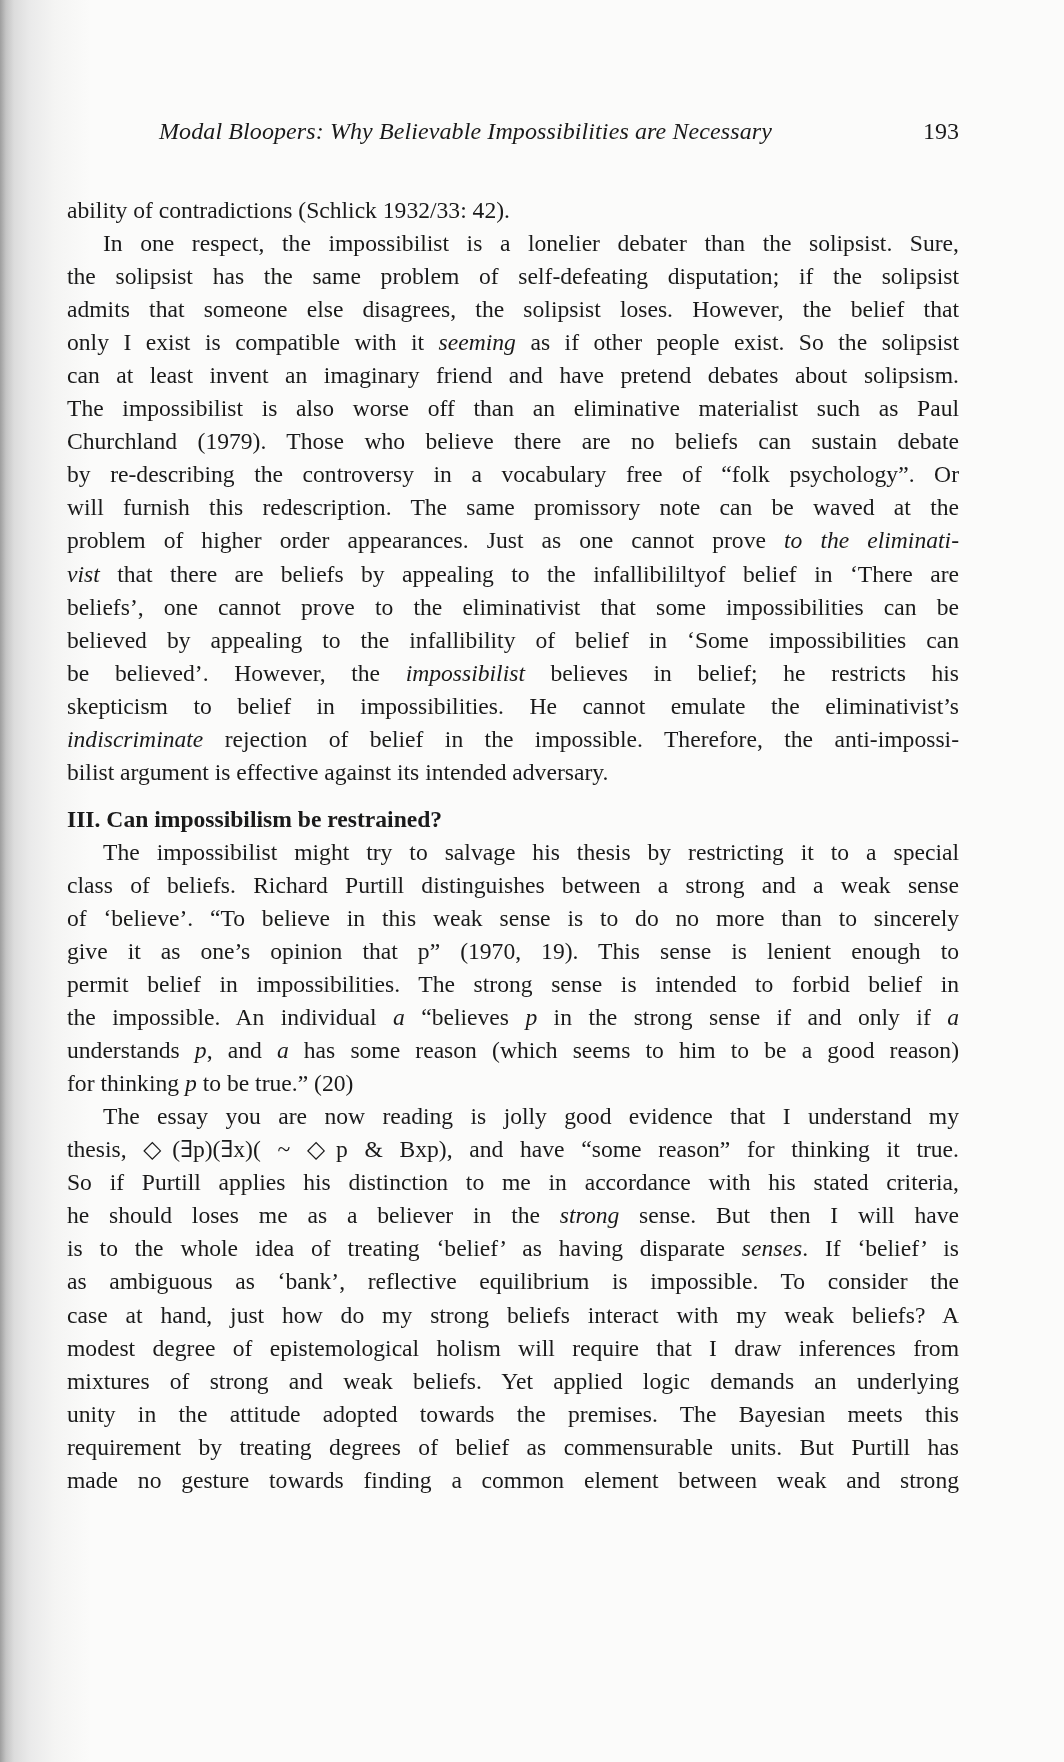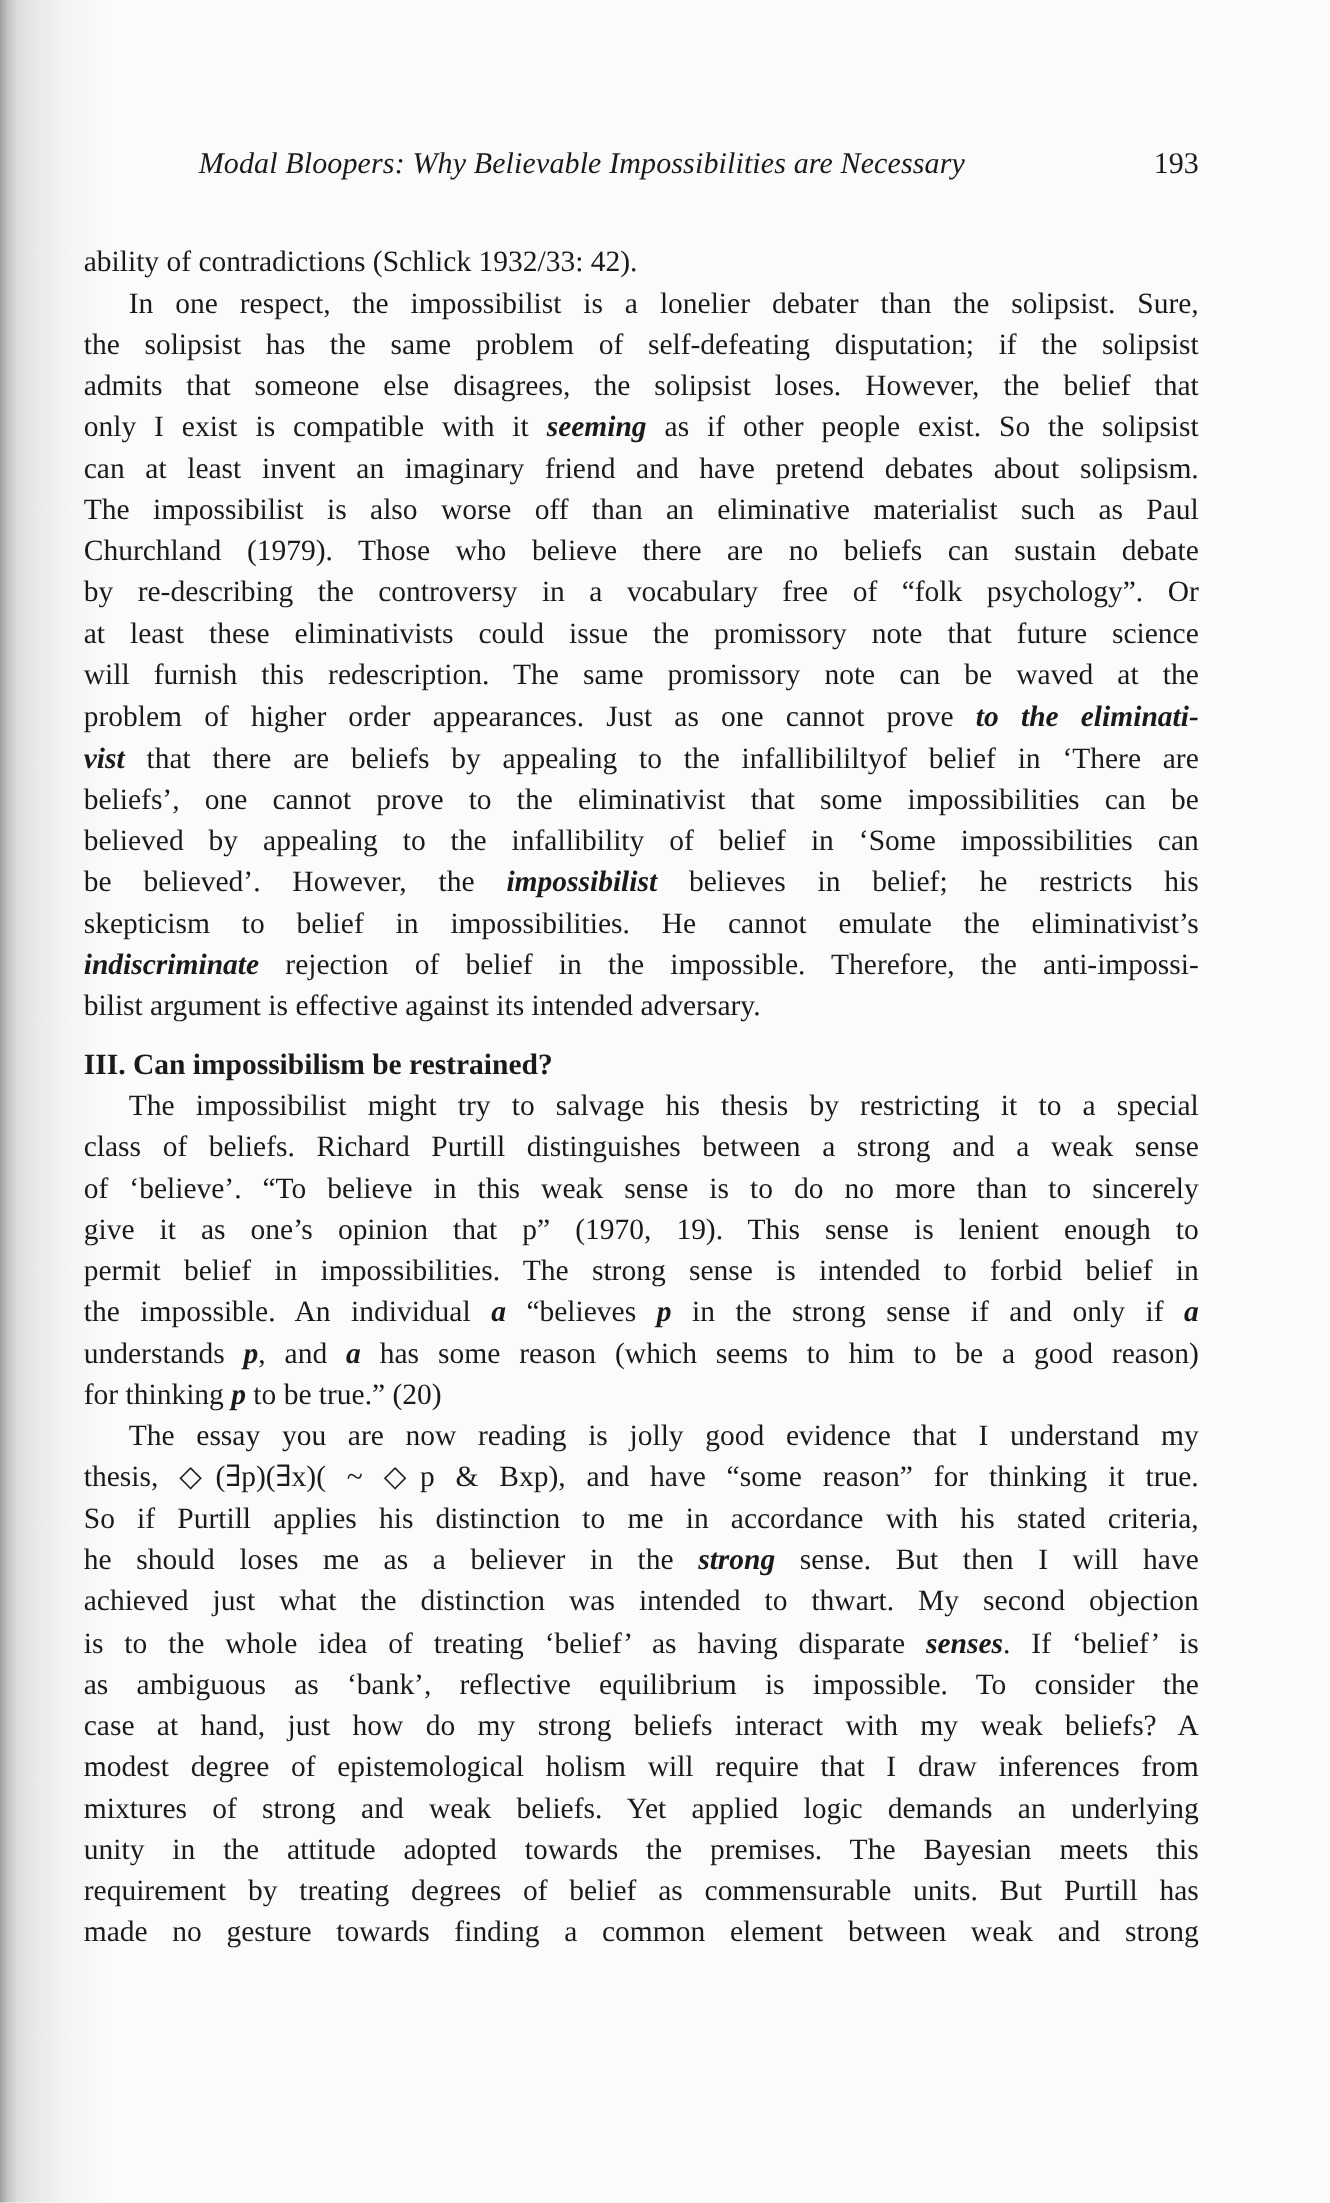--- a/index.html
+++ b/index.html
@@ -71,21 +71,21 @@
     .line.indent {
       padding-left: 36px;
     }
     .heading {
       display: block;
       font-weight: bold;
       height: 33px;
       margin-top: 14px;
       white-space: nowrap;
     }
-    em { font-style: italic; font-weight: bold; }
+    em { font-style: italic; }
   </style>
 </head>
 <body>
 
 <div class="gutter-shadow"></div>
 
 <div class="page">
   <div class="running-head">
     <span class="title">Modal Bloopers: Why Believable Impossibilities are Necessary</span>
     <span class="folio">193</span>
@@ -98,21 +98,20 @@
         </div>
         <div>
           <span class="line indent">In one respect, the impossibilist is a lonelier debater than the solipsist. Sure,</span>
           <span class="line">the solipsist has the same problem of self-defeating disputation; if the solipsist</span>
           <span class="line">admits that someone else disagrees, the solipsist loses. However, the belief that</span>
           <span class="line"><span>only I exist is compatible with it </span><em>seeming</em><span> as if other people exist. So the solipsist</span></span>
           <span class="line">can at least invent an imaginary friend and have pretend debates about solipsism.</span>
           <span class="line">The impossibilist is also worse off than an eliminative materialist such as Paul</span>
           <span class="line">Churchland (1979). Those who believe there are no beliefs can sustain debate</span>
           <span class="line">by re-describing the controversy in a vocabulary free of “folk psychology”. Or</span>
-          <span class="line">at least these eliminativists could issue the promissory note that future science</span>
           <span class="line">will furnish this redescription. The same promissory note can be waved at the</span>
           <span class="line"><span>problem of higher order appearances. Just as one cannot prove </span><em>to the eliminati-</em></span>
           <span class="line"><em>vist</em><span> that there are beliefs by appealing to the infallibililtyof belief in ‘There are</span></span>
           <span class="line">beliefs’, one cannot prove to the eliminativist that some impossibilities can be</span>
           <span class="line">believed by appealing to the infallibility of belief in ‘Some impossibilities can</span>
           <span class="line"><span>be believed’. However, the </span><em>impossibilist</em><span> believes in belief; he restricts his</span></span>
           <span class="line">skepticism to belief in impossibilities. He cannot emulate the eliminativist’s</span>
           <span class="line"><em>indiscriminate</em><span> rejection of belief in the impossible. Therefore, the anti-impossi-</span></span>
           <span class="line last">bilist argument is effective against its intended adversary.</span>
         </div>
@@ -127,21 +126,20 @@
           <span class="line">permit belief in impossibilities. The strong sense is intended to forbid belief in</span>
           <span class="line"><span>the impossible. An individual </span><em>a</em><span> “believes </span><em>p</em><span> in the strong sense if and only if </span><em>a</em></span>
           <span class="line"><span>understands </span><em>p</em><span>, and </span><em>a</em><span> has some reason (which seems to him to be a good reason)</span></span>
           <span class="line last"><span>for thinking </span><em>p</em><span> to be true.” (20)</span></span>
         </div>
         <div>
           <span class="line indent">The essay you are now reading is jolly good evidence that I understand my</span>
           <span class="line">thesis, ◇(∃p)(∃x)( ~ ◇p &amp; Bxp), and have “some reason” for thinking it true.</span>
           <span class="line">So if Purtill applies his distinction to me in accordance with his stated criteria,</span>
           <span class="line"><span>he should loses me as a believer in the </span><em>strong</em><span> sense. But then I will have</span></span>
-          <span class="line">achieved just what the distinction was intended to thwart. My second objection</span>
           <span class="line"><span>is to the whole idea of treating ‘belief’ as having disparate </span><em>senses</em><span>. If ‘belief’ is</span></span>
           <span class="line">as ambiguous as ‘bank’, reflective equilibrium is impossible. To consider the</span>
           <span class="line">case at hand, just how do my strong beliefs interact with my weak beliefs? A</span>
           <span class="line">modest degree of epistemological holism will require that I draw inferences from</span>
           <span class="line">mixtures of strong and weak beliefs. Yet applied logic demands an underlying</span>
           <span class="line">unity in the attitude adopted towards the premises. The Bayesian meets this</span>
           <span class="line">requirement by treating degrees of belief as commensurable units. But Purtill has</span>
           <span class="line">made no gesture towards finding a common element between weak and strong</span>
         </div>
       </div>

